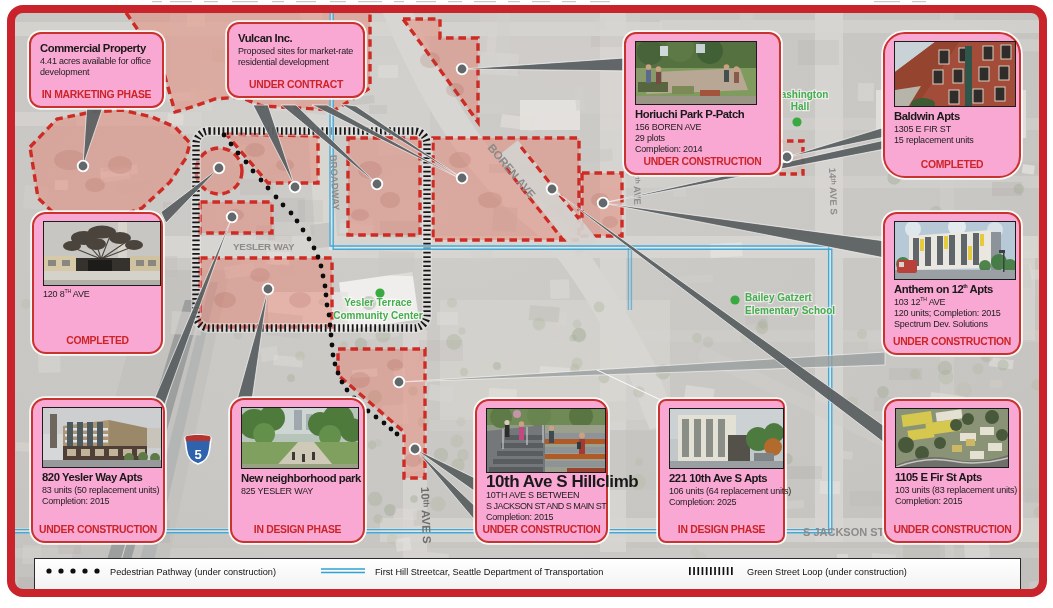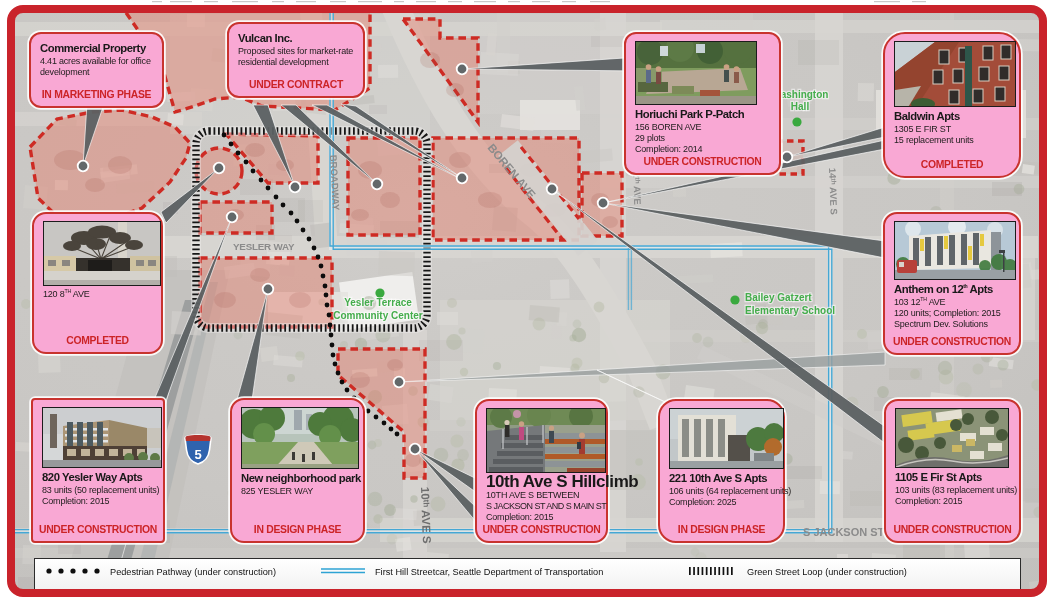--- a/index.html
+++ b/index.html
@@ -656,21 +656,21 @@
         <rect x="4" y="40" width="5" height="5" fill="#d8d3cc"></rect>
 <rect x="108" y="28" width="1.5" height="22" fill="#3c4043"></rect>
         <rect x="104" y="28" width="6" height="3" fill="#3c4043"></rect>
 </svg>
       <div class="tt" style="font-size:11.3px">Anthem on 12<sup>th</sup> Apts</div>
       <div class="bl">103 12<sup>TH</sup> AVE</div>
       <div class="bl">120 units; Completion: 2015</div>
       <div class="bl">Spectrum Dev. Solutions</div>
       <div class="st">UNDER CONSTRUCTION</div>
     </div>
-<div class="cb" style="left:31px;top:398px;width:134px;height:145px;border-radius:4px">
+<div class="cb" style="left:31px;top:398px;width:134px;height:145px;border-radius:14px">
 <svg class="ph" width="118" height="59" viewBox="0 0 118 59" preserveAspectRatio="none">
         <rect width="118" height="62" fill="#ccced0"></rect>
 <rect x="0" y="26" width="24" height="26" fill="#d5d7d8"></rect>
 <rect x="7" y="6" width="7" height="34" fill="#6e655c"></rect>
 <rect x="92" y="20" width="26" height="20" fill="#c8c4bb"></rect>
 <polygon points="20,18 66,12 66,52 20,52" fill="#ab9575"></polygon>
 <polygon points="66,12 104,20 104,52 66,52" fill="#9a8868"></polygon>
 <g fill="#e2e4e5">
           <rect x="22" y="20" width="43" height="2.5"></rect>
           <rect x="22" y="26" width="43" height="2.5"></rect>
@@ -784,21 +784,21 @@
           <circle cx="95" cy="26.5" r="3" fill="#caa184"></circle>
           <rect x="90" y="33" width="4" height="7" fill="#333b42"></rect>
         </g>
 </svg>
       <div class="tt" style="font-size:17px">10th Ave S Hillclimb</div>
       <div class="bl">10TH AVE S BETWEEN</div>
       <div class="bl"><span style="letter-spacing:-0.5px">S JACKSON ST AND S MAIN ST</span></div>
       <div class="bl">Completion: 2015</div>
       <div class="st">UNDER CONSTRUCTION</div>
     </div>
-<div class="cb" style="left:658px;top:399px;width:127px;height:144px;border-radius:18px">
+<div class="cb" style="left:658px;top:399px;width:127px;height:144px;border-radius:8px">
 <svg class="ph" width="113" height="59" viewBox="0 0 113 59" preserveAspectRatio="none">
         <rect width="113" height="62" fill="#c2c7c9"></rect>
 <rect x="0" y="0" width="113" height="30" fill="#ccd2d4"></rect>
 <rect x="8" y="6" width="58" height="46" fill="#e3e0d6"></rect>
 <g fill="#8b8d87">
           <rect x="12" y="10" width="7" height="38"></rect>
           <rect x="24" y="10" width="7" height="38"></rect>
           <rect x="36" y="10" width="7" height="38"></rect>
           <rect x="48" y="10" width="7" height="38"></rect>
         </g>

